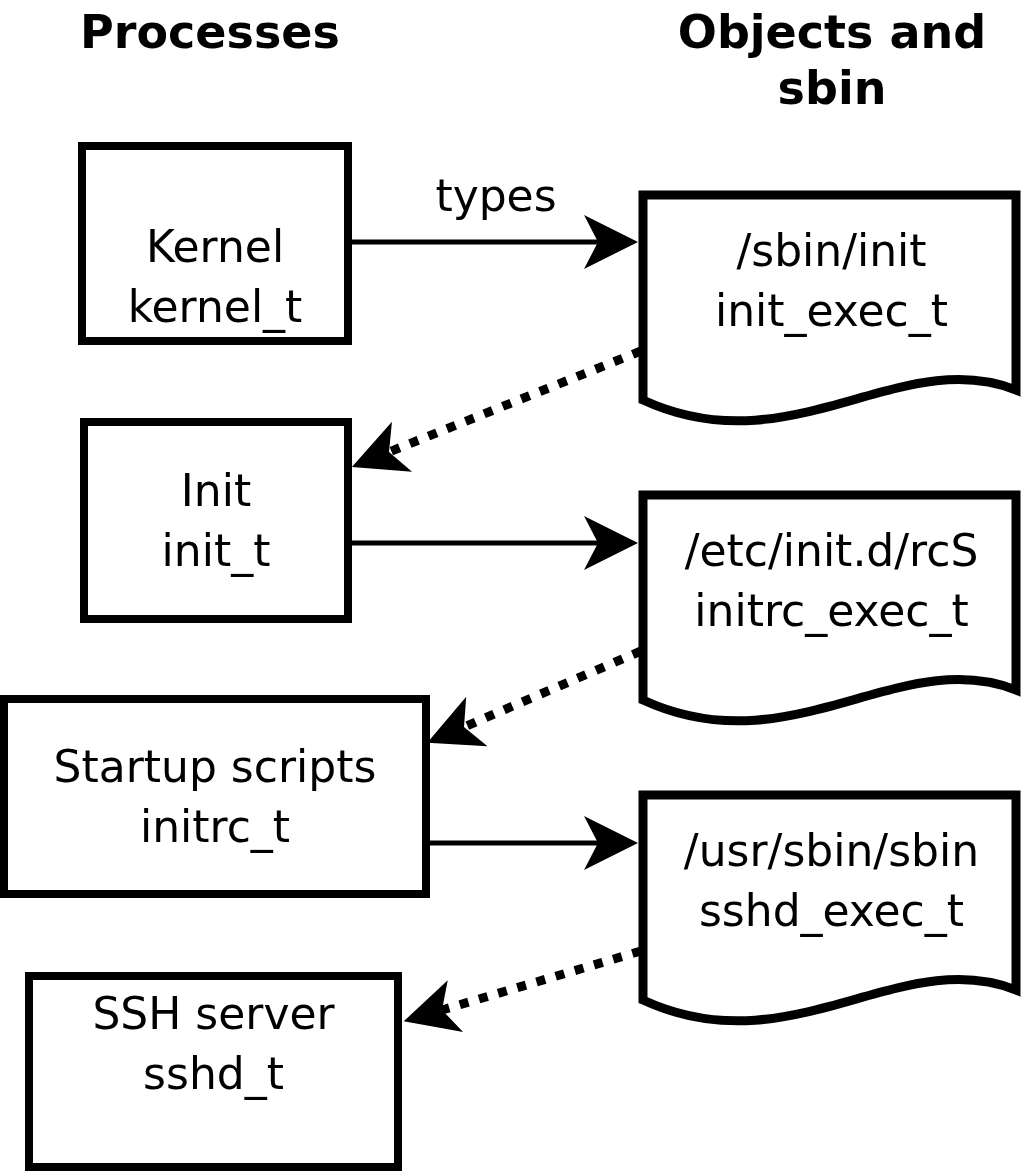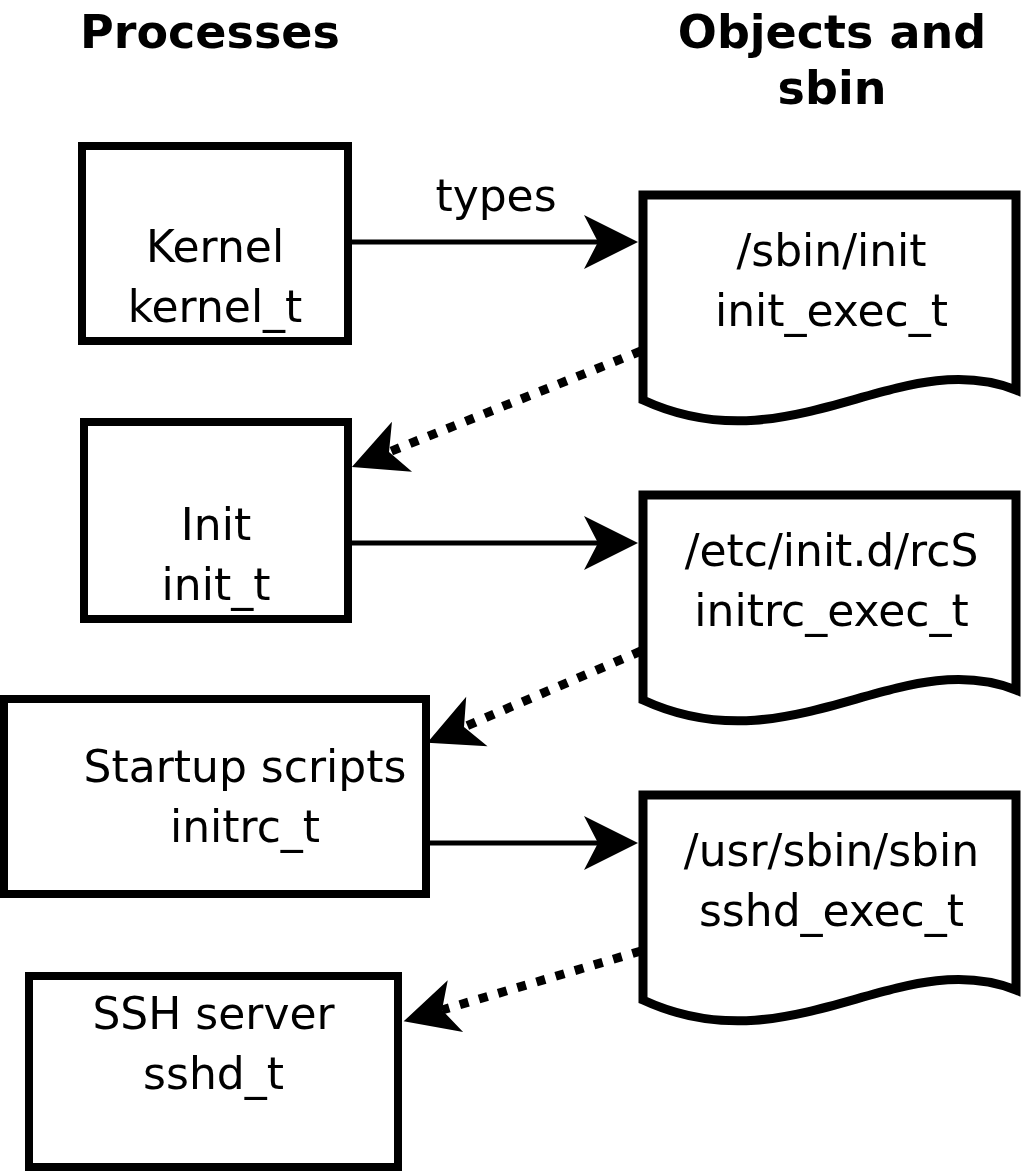--- a/index.html
+++ b/index.html
@@ -49,22 +49,22 @@
     position: absolute;
     left: 396px;
     top: 172px;
     width: 200px;
     text-align: center;
     font-size: 44px;
     line-height: 48px;
   }
   
   .n1 { left: 86px;  top: 150px; width: 258px; height: 187px; justify-content: flex-end; }
-  .n2 { left: 88px;  top: 426px; width: 256px; height: 189px; justify-content: flex-end; }
-  .n3 { left: 8px;   top: 703px; width: 414px; height: 187px; padding-left: 30px; }
+  .n2 { left: 88px;  top: 426px; width: 256px; height: 189px; }
+  .n3 { left: 8px;   top: 703px; width: 414px; height: 187px; }
   .n4 { left: 33px;  top: 980px; width: 361px; height: 128px; }
   .o1 { left: 651px; top: 203px; width: 361px; height: 155px; }
   .o2 { left: 651px; top: 503px; width: 361px; height: 155px; }
   .o3 { left: 651px; top: 803px; width: 361px; height: 155px; }
   marker { overflow: visible; }
 </style>
 </head>
 <body>
 
 <div id="stage">

